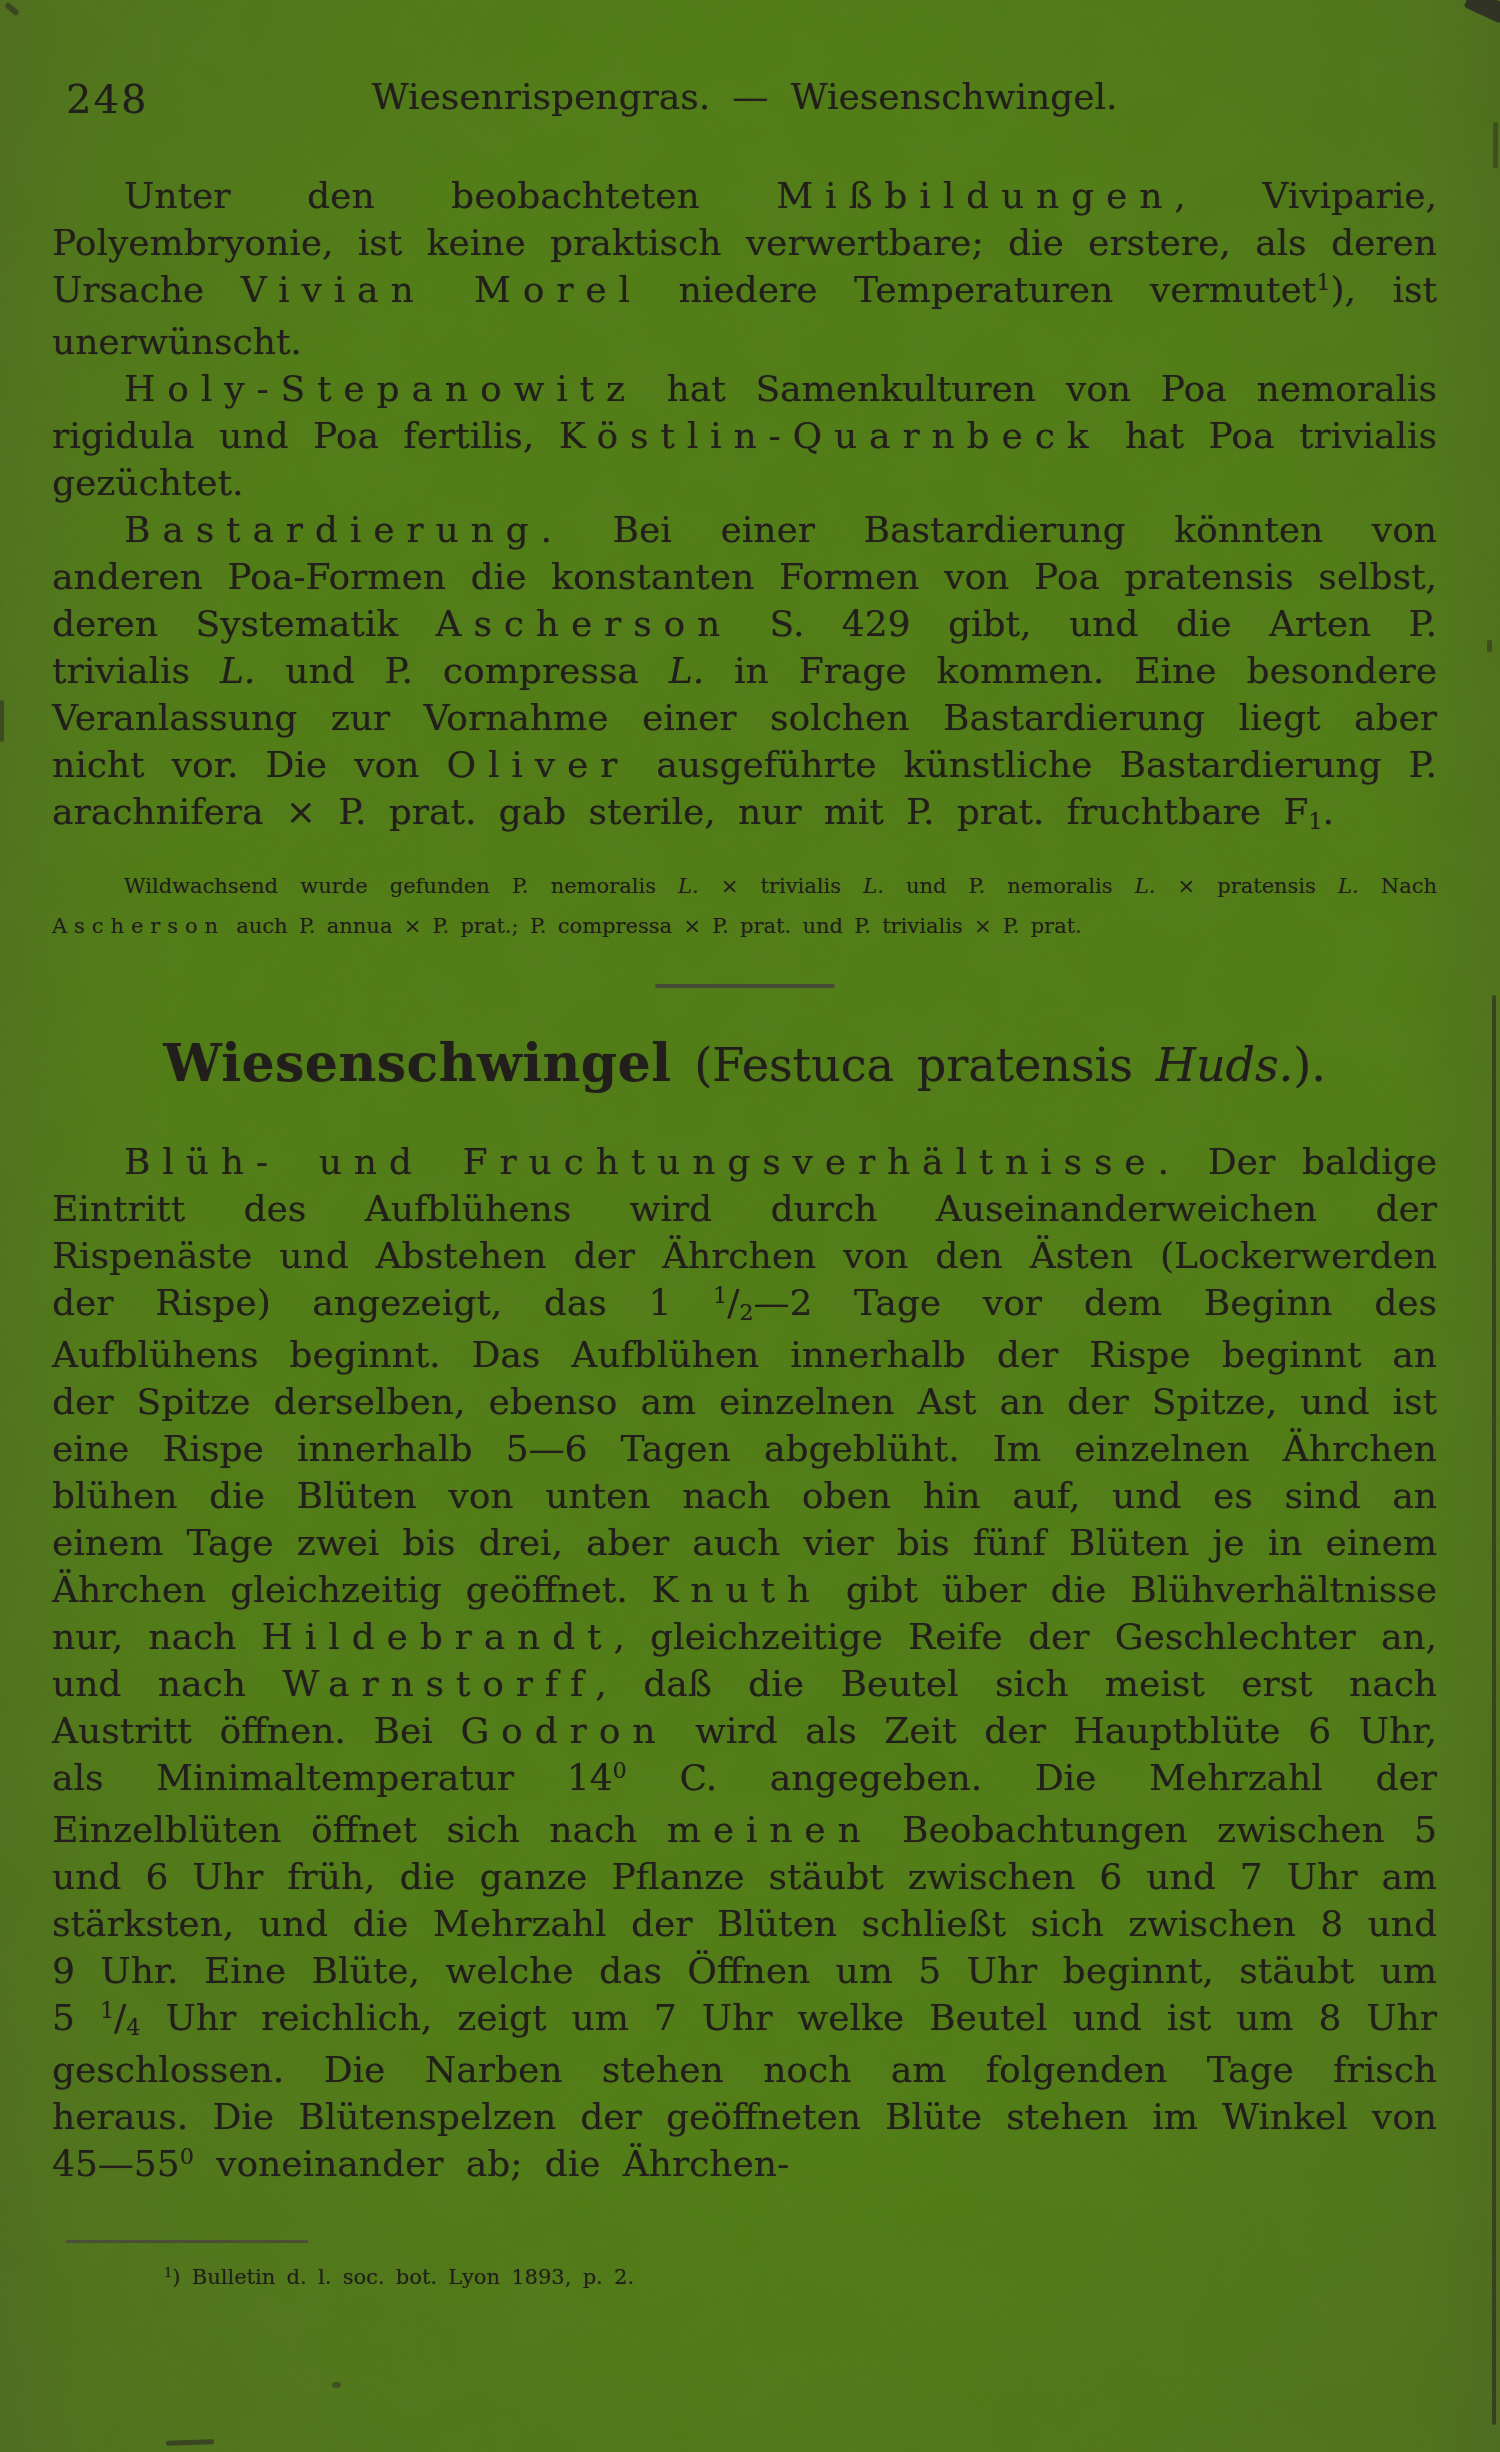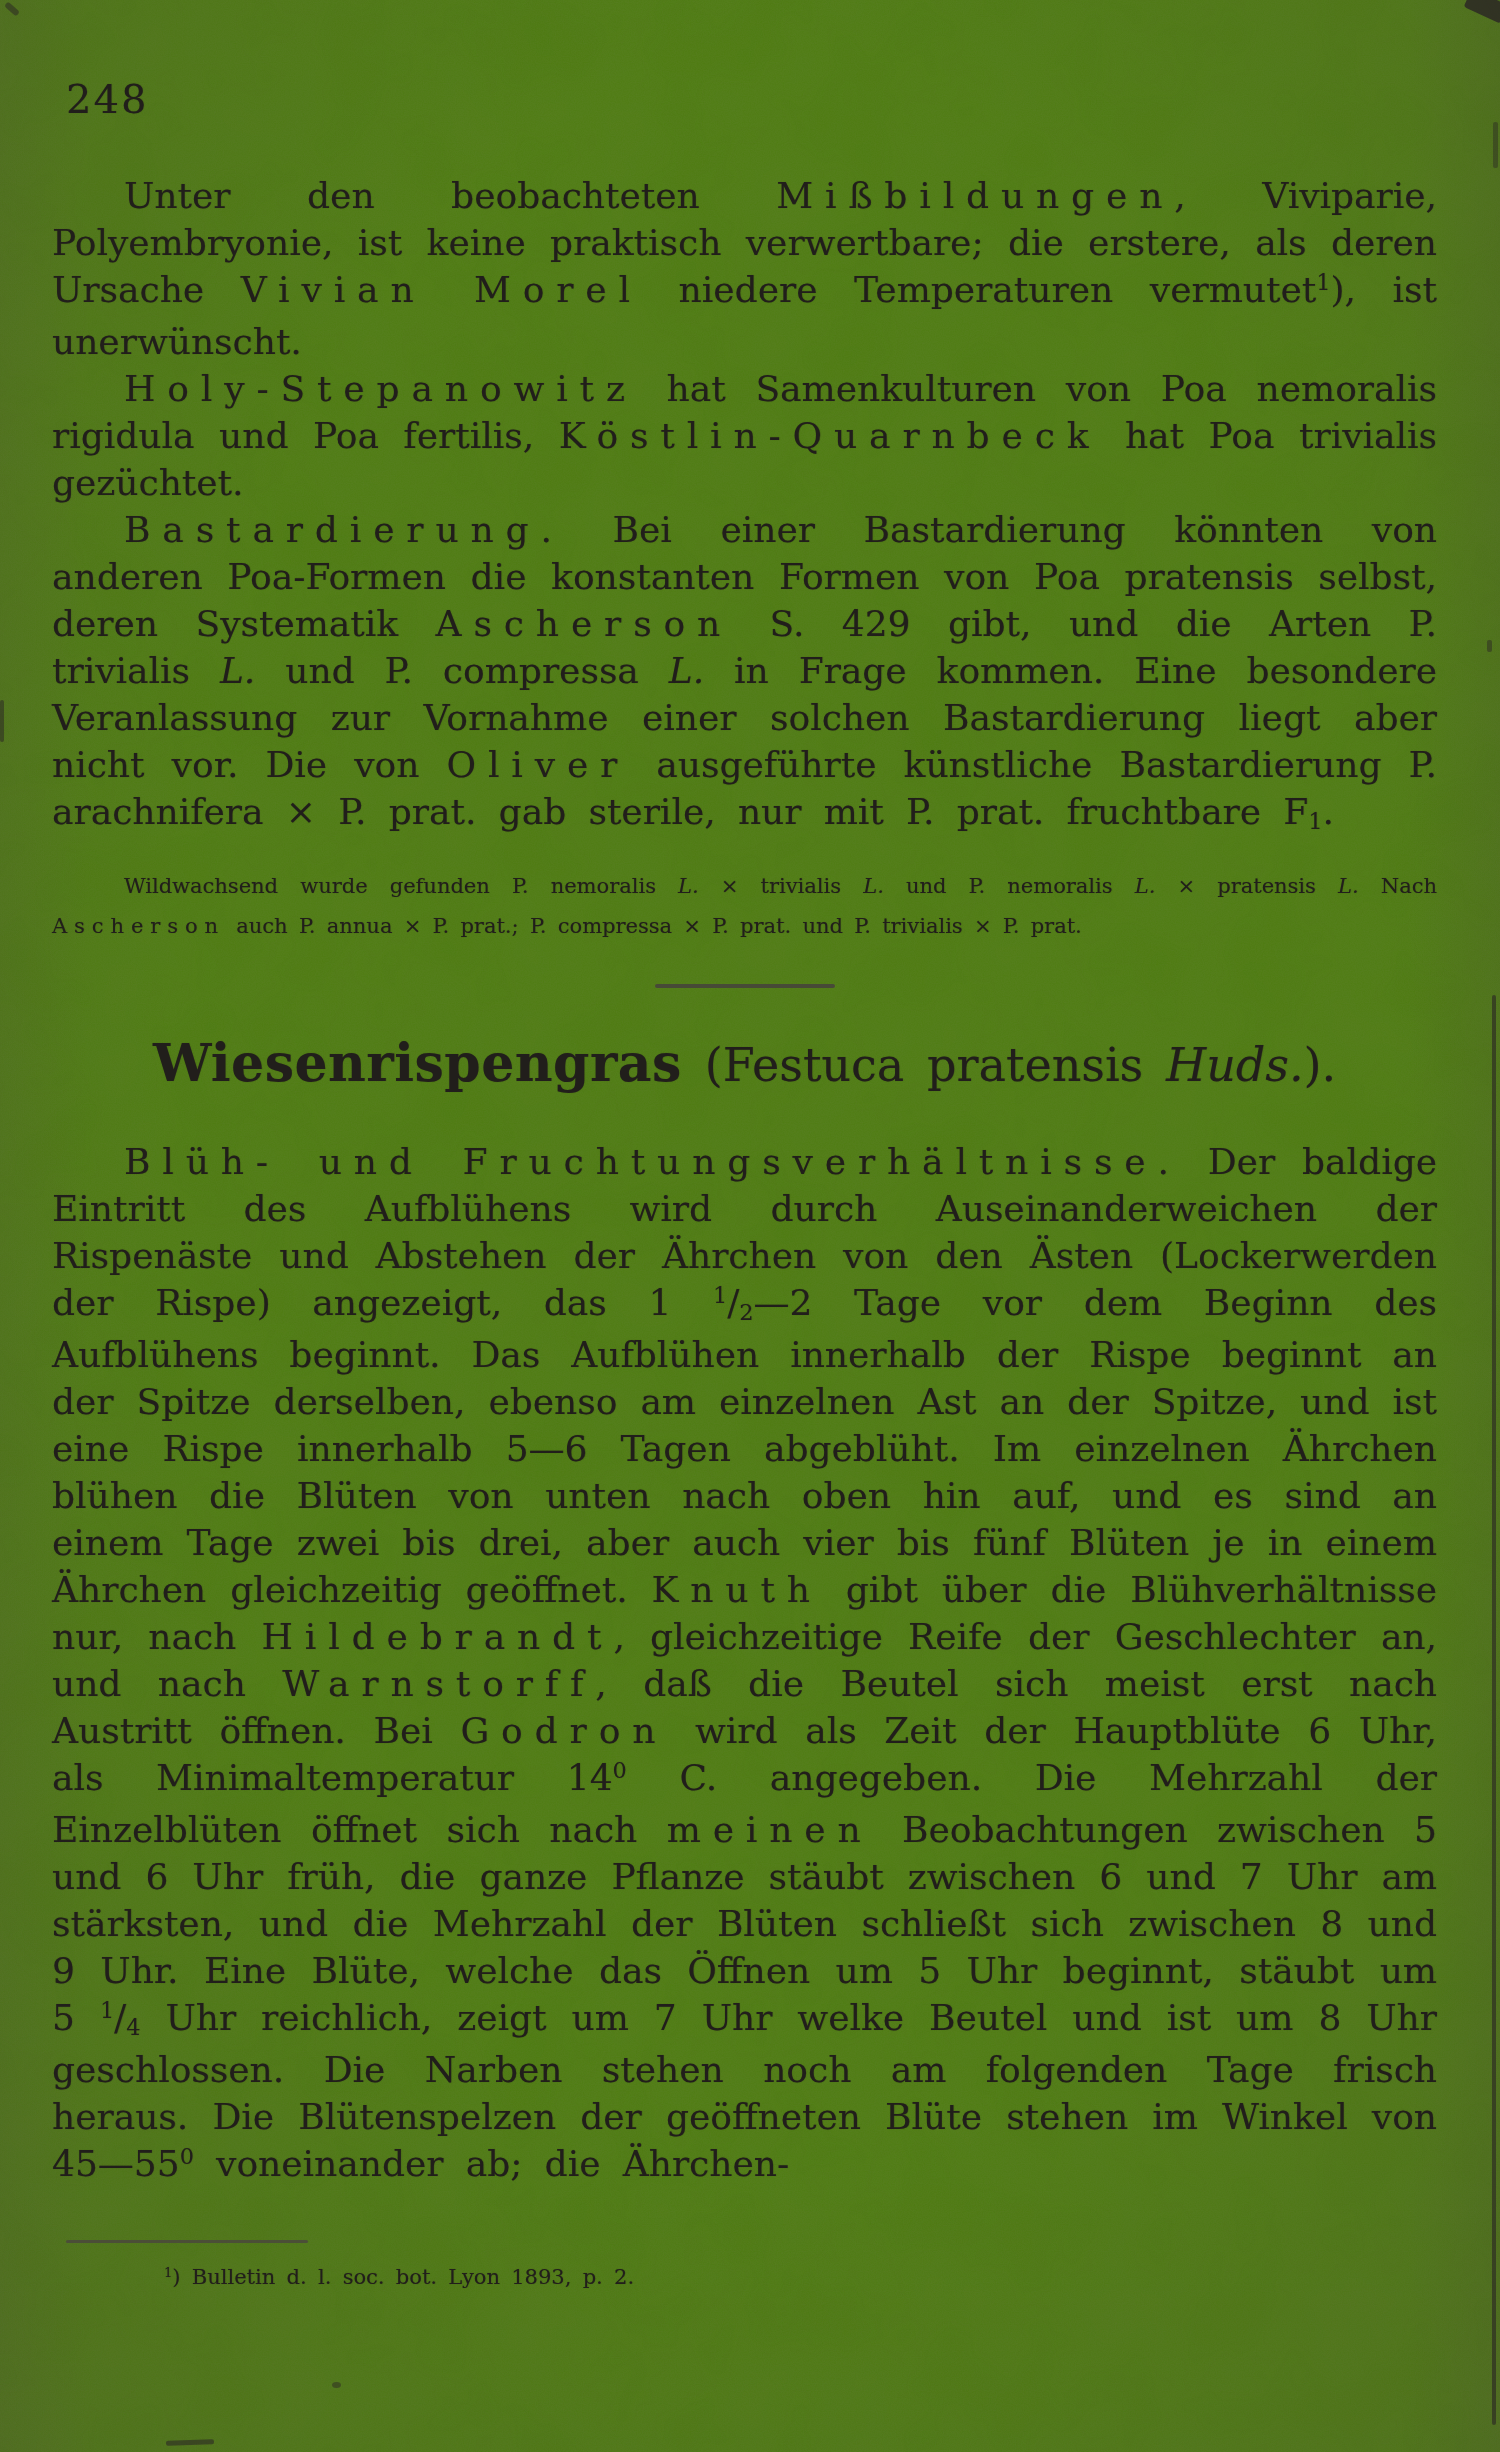--- a/index.html
+++ b/index.html
@@ -110,33 +110,34 @@
     </filter>
     <rect width="100%" height="100%" filter="url(#paperGrain)" opacity="0.22"></rect>
     <rect width="100%" height="100%" filter="url(#paperMottle)" opacity="0.10"></rect>
   </svg>
   <div class="vignette"></div>
 
   <div class="content">
 
     <div class="pagehead">
       <span class="pagenum">248</span>
+      <span class="runtitle">Wiesenrispengras. — Wiesenschwingel.</span>
     </div>
 
     <p class="body-par indent first-par"><span>Unter den beobachteten </span><span class="seg-sperr">Mißbildungen</span><span>, Viviparie, Polyembryonie, ist keine praktisch verwertbare; die erstere, als deren Ursache </span><span class="seg-sperr">Vivian Morel</span><span> niedere Temperaturen vermutet</span><span class="seg-sup">1</span><span>), ist unerwünscht.</span></p>
 
     <p class="body-par indent"><span class="seg-sperr">Holy-Stepanowitz</span><span> hat Samenkulturen von Poa nemoralis rigidula und Poa fertilis, </span><span class="seg-sperr">Köstlin-Quarnbeck</span><span> hat Poa trivialis gezüchtet.</span></p>
 
     <p class="body-par indent"><span class="seg-sperr">Bastardierung.</span><span> Bei einer Bastardierung könnten von anderen Poa-Formen die konstanten Formen von Poa pratensis selbst, deren Systematik </span><span class="seg-sperr">Ascherson</span><span> S. 429 gibt, und die Arten P. trivialis </span><span class="seg-italic">L.</span><span> und P. compressa </span><span class="seg-italic">L.</span><span> in Frage kommen. Eine besondere Veranlassung zur Vornahme einer solchen Bastardierung liegt aber nicht vor. Die von </span><span class="seg-sperr">Oliver</span><span> ausgeführte künstliche Bastardierung P. arachnifera × P. prat. gab sterile, nur mit P. prat. fruchtbare F</span><span class="seg-sub">1</span><span>.</span></p>
 
     <p class="small-par indent"><span>Wildwachsend wurde gefunden P. nemoralis </span><span class="seg-italic">L.</span><span> × trivialis </span><span class="seg-italic">L.</span><span> und P. nemoralis </span><span class="seg-italic">L.</span><span> × pratensis </span><span class="seg-italic">L.</span><span> Nach </span><span class="seg-sperr">Ascherson</span><span> auch P. annua × P. prat.; P. compressa × P. prat. und P. trivialis × P. prat.</span></p>
 
     <div class="section-divider"></div>
 
-    <h2 class="section-heading"><span class="seg-bold">Wiesenrispengras</span><span> (Festuca pratensis </span><span class="seg-italic">Huds.</span><span>).</span></h2>
+    <h2 class="section-heading"><span class="seg-bold">Wiesenschwingel</span><span> (Festuca pratensis </span><span class="seg-italic">Huds.</span><span>).</span></h2>
 
     <p class="body-par indent main-par"><span class="seg-sperr">Blüh- und Fruchtungsverhältnisse.</span><span> Der baldige Eintritt des Aufblühens wird durch Auseinanderweichen der Rispenäste und Abstehen der Ährchen von den Ästen (Lockerwerden der Rispe) angezeigt, das 1 </span><span class="seg-sup">1</span><span>/</span><span class="seg-sub">2</span><span>—2 Tage vor dem Beginn des Aufblühens beginnt. Das Aufblühen innerhalb der Rispe beginnt an der Spitze derselben, ebenso am einzelnen Ast an der Spitze, und ist eine Rispe innerhalb 5—6 Tagen abgeblüht. Im einzelnen Ährchen blühen die Blüten von unten nach oben hin auf, und es sind an einem Tage zwei bis drei, aber auch vier bis fünf Blüten je in einem Ährchen gleichzeitig geöffnet. </span><span class="seg-sperr">Knuth</span><span> gibt über die Blühverhältnisse nur, nach </span><span class="seg-sperr">Hildebrandt</span><span>, gleichzeitige Reife der Geschlechter an, und nach </span><span class="seg-sperr">Warnstorff</span><span>, daß die Beutel sich meist erst nach Austritt öffnen. Bei </span><span class="seg-sperr">Godron</span><span> wird als Zeit der Hauptblüte 6 Uhr, als Minimaltemperatur 14</span><span class="seg-sup">0</span><span> C. angegeben. Die Mehrzahl der Einzelblüten öffnet sich nach </span><span class="seg-sperr">meinen</span><span> Beobachtungen zwischen 5 und 6 Uhr früh, die ganze Pflanze stäubt zwischen 6 und 7 Uhr am stärksten, und die Mehrzahl der Blüten schließt sich zwischen 8 und 9 Uhr. Eine Blüte, welche das Öffnen um 5 Uhr beginnt, stäubt um 5 </span><span class="seg-sup">1</span><span>/</span><span class="seg-sub">4</span><span> Uhr reichlich, zeigt um 7 Uhr welke Beutel und ist um 8 Uhr geschlossen. Die Narben stehen noch am folgenden Tage frisch heraus. Die Blütenspelzen der geöffneten Blüte stehen im Winkel von 45—55</span><span class="seg-sup">0</span><span> voneinander ab; die Ährchen-</span></p>
 
   </div>
 
   <div class="footnote-area">
     <div class="footnote-rule"></div>
     <p class="footnote-text"><span class="seg-sup">1</span><span>) Bulletin d. l. soc. bot. Lyon 1893, p. 2.</span></p>
   </div>
 

